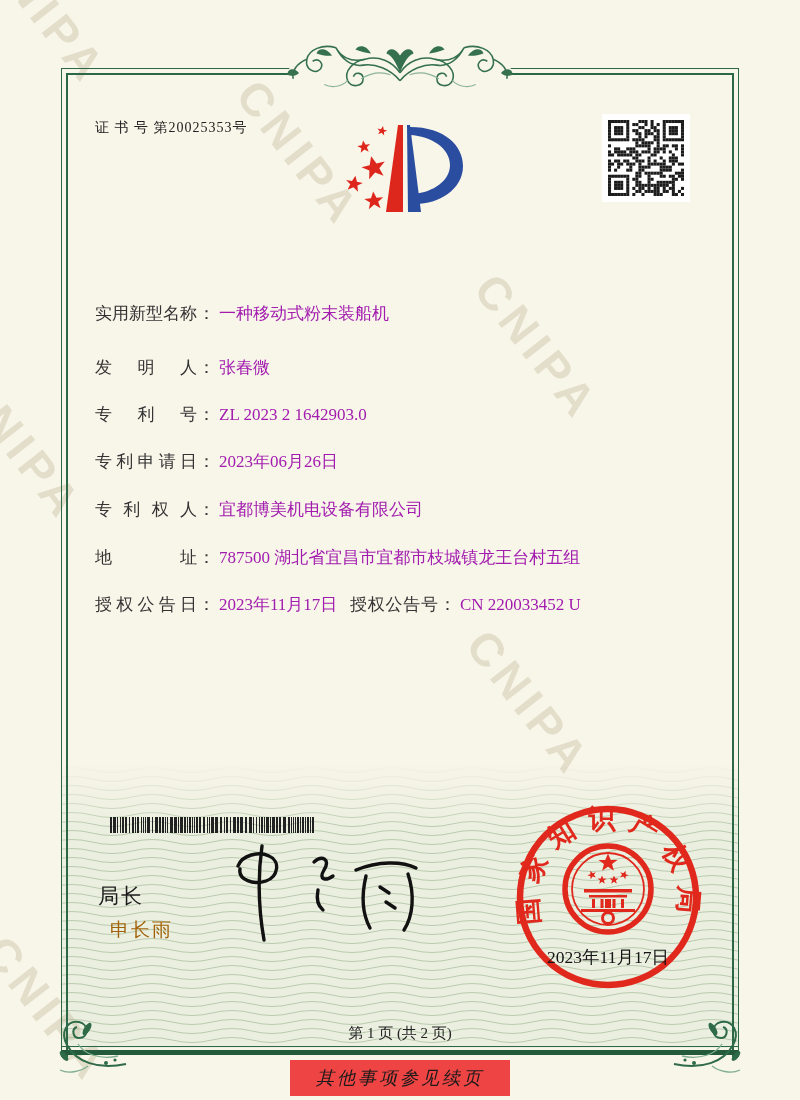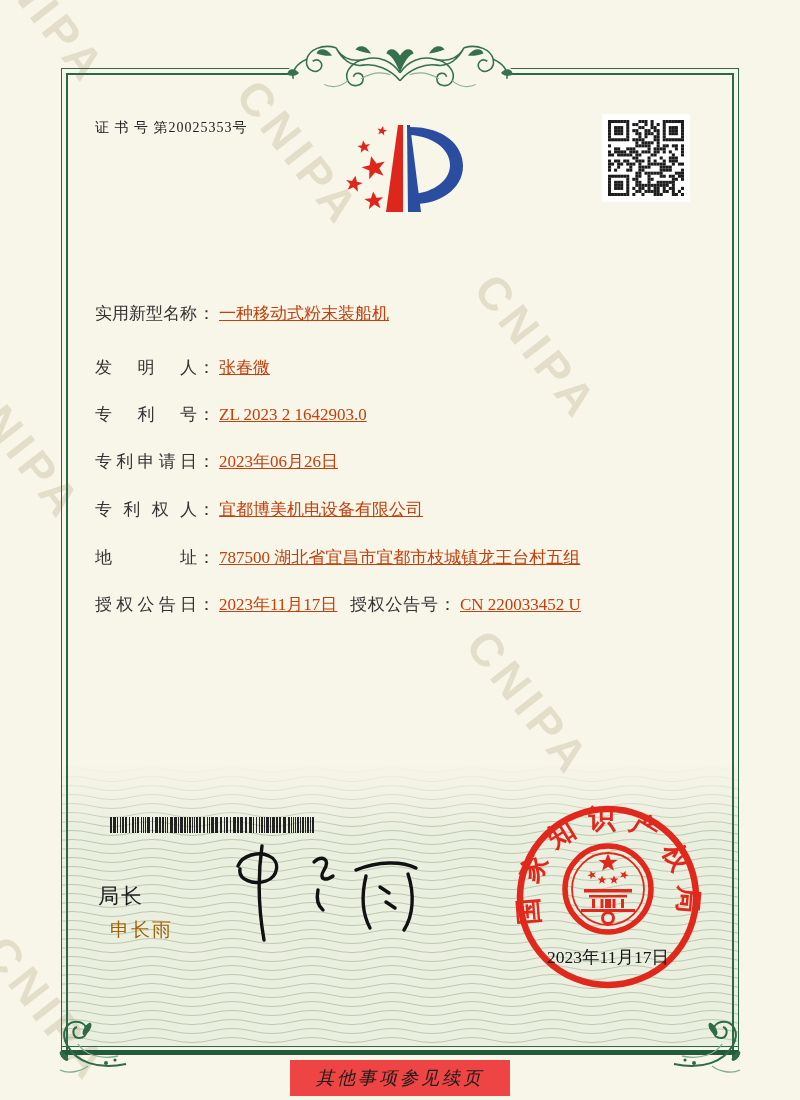--- a/index.html
+++ b/index.html
@@ -33,21 +33,21 @@
   .qr{position:absolute;left:602px;top:114px;width:88px;height:88px;background:#fff;
     display:flex;align-items:center;justify-content:center;z-index:4;}
   .qr svg{width:76px;height:76px;fill:#1b1b1b;}
   .title{position:absolute;left:0;top:228px;width:100%;text-align:center;font-size:42px;
     font-weight:bold;color:#111;letter-spacing:7px;z-index:4;}
 
   
   .frow{position:absolute;left:95px;width:612px;font-size:17px;color:#222;z-index:4;white-space:nowrap;}
   .flabel{display:inline-flex;justify-content:space-between;width:102px;vertical-align:baseline;color:#333;}
   .fcolon{margin:0 4px 0 1px;color:#333;}
-  .fvalue{color:#c2410c;text-decoration:underline;}
+  .fvalue{color:#a21caf;}
   .grant2{position:absolute;left:255px;top:0;}
   .flabel2{display:inline-flex;justify-content:space-between;width:88px;color:#333;}
 
   
   .body-text{position:absolute;left:95px;top:630px;width:613px;z-index:4;}
   .body-text p{margin:0 0 4px 0;font-size:15.5px;line-height:23px;text-align:justify;
     text-indent:2em;color:#222;font-style:italic;}
 
   
   .barcode{position:absolute;left:110px;top:817px;width:207px;height:16px;z-index:4;}
@@ -693,15 +693,16 @@
       <rect class="red" x="-7.5" y="10" width="3" height="9"></rect>
       <rect class="red" x="4.5" y="10" width="3" height="9"></rect>
       <rect class="red" x="13" y="10" width="3" height="9"></rect>
       <rect class="red" x="-3" y="10" width="6" height="9"></rect>
       <rect class="red" x="-27" y="20" width="54" height="3"></rect>
       <circle cy="29" r="5.5" fill="none" stroke="#e1281c" stroke-width="3"></circle>
     </g>
     <text y="66" text-anchor="middle" font-size="17.5" fill="#141414" font-family="'Liberation Serif',serif">2023年11月17日</text>
   </svg>
 
+  <div class="page-num">第 1 页 (共 2 页)</div>
   <div class="note"><span>其他事项参见续页</span></div>
 
 </div>
 
 </body></html>

